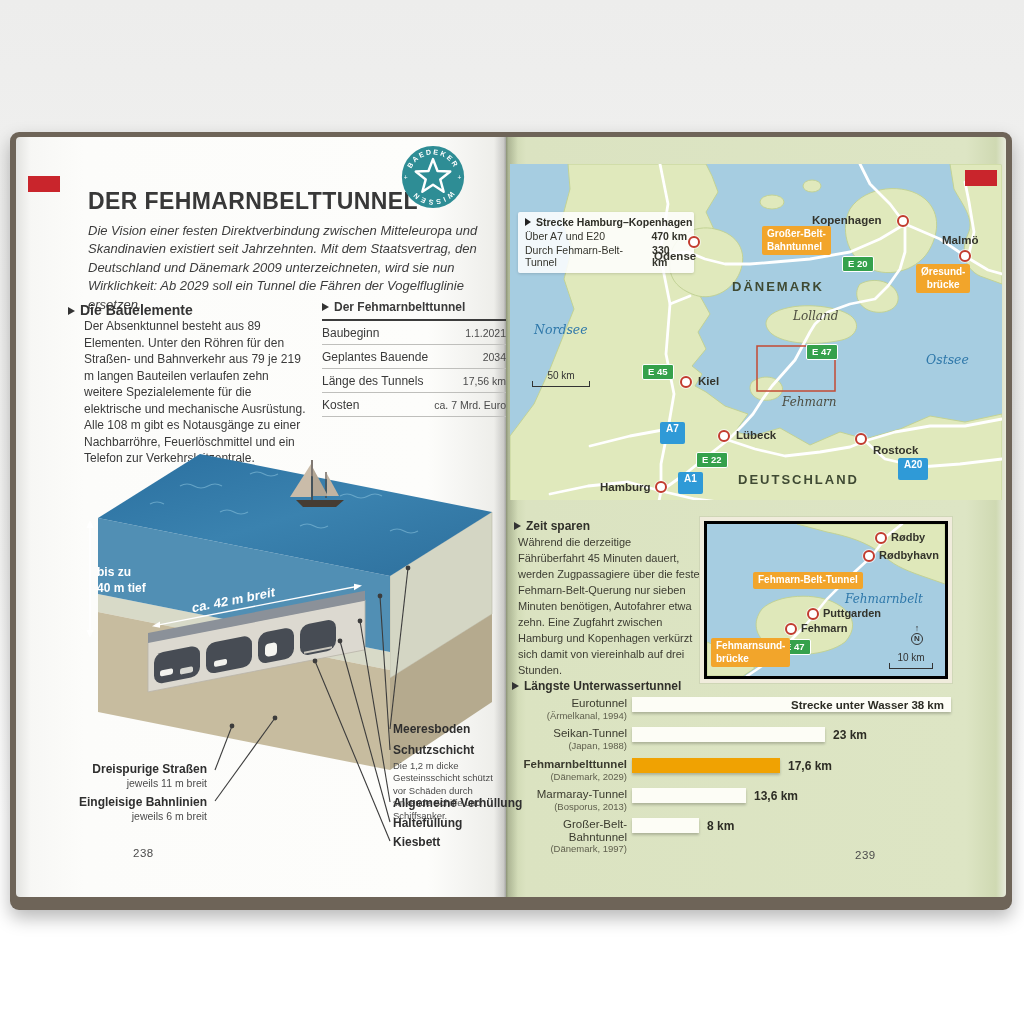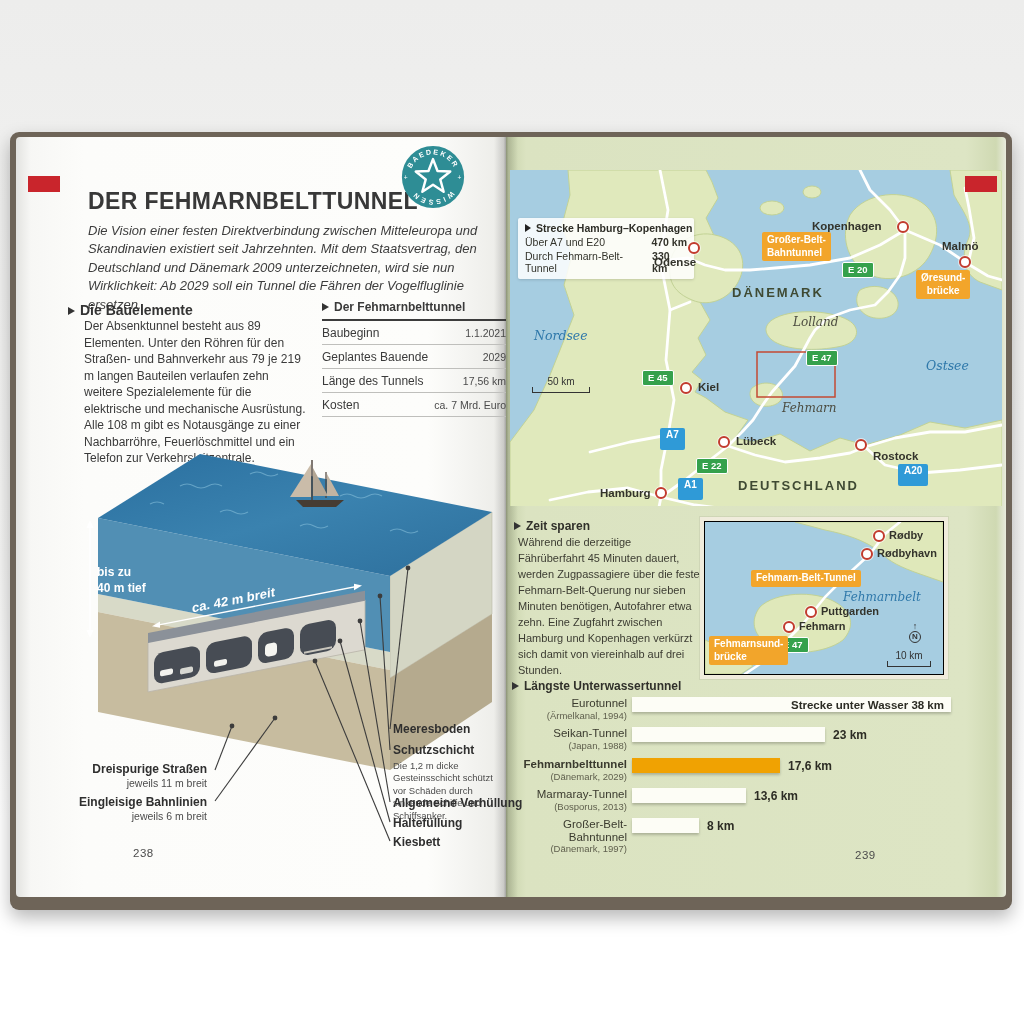--- a/index.html
+++ b/index.html
@@ -33,21 +33,21 @@
   .facts{width:184px;font-size:12px;}
   .facts .fhead{font-weight:bold;padding-bottom:5px;border-bottom:2px solid #3c3c3c;}
   .facts .frow{display:flex;justify-content:space-between;align-items:baseline;
         padding:5px 0 4px 0;border-bottom:1px solid #bfbfbc;}
   .facts .fval{font-size:10.5px;color:#4a4a4a;white-space:nowrap;}
   .dlab-title{font-size:12px;font-weight:bold;color:#2f2f2f;line-height:1.15;}
   .dlab-sub{font-size:10.5px;color:#4c4c4c;line-height:1.2;}
   .dlab-cap{font-size:9.5px;color:#4c4c4c;line-height:1.32;margin-top:2px;}
   .dl-left{text-align:right;width:150px;}
   
-  .map{position:absolute;left:510px;top:170px;width:492px;height:336px;background:#fde047;
+  .map{position:absolute;left:510px;top:164px;width:492px;height:336px;background:#fde047;
        overflow:hidden;border-radius:0 3px 0 0;}
   .map svg{position:absolute;left:0;top:0;}
   .marker{position:absolute;width:8px;height:8px;background:#fff;border:2.2px solid #c23b2e;border-radius:50%;box-shadow:0 0 0 1px rgba(255,255,255,.6);}
   .citylab{position:absolute;font-size:11.5px;font-weight:bold;color:#33332b;white-space:nowrap;}
   .country{position:absolute;font-size:13px;font-weight:bold;letter-spacing:2px;color:#3f4a33;}
   .sealab{position:absolute;font-family:"DejaVu Serif",serif;font-style:italic;font-size:12.5px;color:#2f78aa;}
   .reglab{position:absolute;font-family:"DejaVu Serif",serif;font-style:italic;font-size:12px;color:#4c4c40;}
   .badge-g{position:absolute;background:#35a14c;color:#fff;font-size:9.5px;font-weight:bold;
        padding:1px 5px 2px;border:1px solid #fff;border-radius:2px;white-space:nowrap;}
   .badge-b{position:absolute;background:#2f9ad7;color:#fff;font-size:10px;font-weight:bold;
@@ -59,21 +59,21 @@
   .routebox .rb-head{font-size:10.5px;font-weight:bold;color:#2d2d26;white-space:nowrap;}
   .routebox .rb-head::before{border-left-color:#222;border-left-width:6px;border-top-width:4px;border-bottom-width:4px;}
   .routebox .rb-row{display:flex;justify-content:space-between;font-size:10.5px;color:#33332b;margin-top:2px;}
   .routebox .rb-val{font-weight:bold;}
   .scalebar{position:absolute;font-size:10px;color:#333;text-align:center;}
   .scalebar .line{height:5px;border-left:1px solid #333;border-right:1px solid #333;border-bottom:1.5px solid #333;}
   
   .zeit-head{font-size:12px;font-weight:bold;color:#30302a;}
   .zeit-body{font-size:11px;line-height:1.45;color:#3c3c32;}
   .inset{position:absolute;left:704px;top:521px;width:238px;height:152px;background:#a6cde1;
-       border:1px solid #000000;outline:4px solid #f0ecdc;outline-offset:0px;box-shadow:0 0 0 5px rgba(0,0,0,.06);}
+       border:3px solid #000000;outline:4px solid #f0ecdc;outline-offset:0px;box-shadow:0 0 0 5px rgba(0,0,0,.06);}
   .inset .citylab{font-size:11px;}
   .chart-row{position:absolute;left:515px;width:470px;display:flex;align-items:flex-start;}
   .chart-lab{width:112px;text-align:right;margin-right:5px;flex:none;}
   .chart-name{font-size:11.5px;color:#3a3a2e;line-height:1.1;}
   .chart-name.hl{font-weight:bold;}
   .chart-sub{font-size:9.5px;color:#60604e;line-height:1.2;}
   .bar{height:15px;background:#fdfdf6;box-shadow:0 1.5px 2.5px rgba(0,0,0,.22);flex:none;
        display:flex;align-items:center;justify-content:flex-end;}
   .bar.highlight{background:#f0a202;}
   .bar-inside{font-size:11.5px;font-weight:bold;color:#2c2c24;padding-right:7px;white-space:nowrap;}
@@ -119,21 +119,21 @@
   <div class="abs col-body" style="left:84px;top:318px;width:226px;">Der Absenktunnel besteht aus 89 Elementen. Unter den Röhren für den Straßen- und Bahnverkehr aus 79 je 219 m langen Bauteilen verlaufen zehn weitere Spezialelemente für die elektrische und mechanische Ausrüstung. Alle 108 m gibt es Notausgänge zu einer Nachbarröhre, Feuerlöschmittel und ein Telefon zur Verkehrsleitzentrale.</div>
 
   <div class="abs facts" style="left:322px;top:300px;">
     <div class="fhead tri"><span>Der Fehmarnbelttunnel</span></div>
     <div class="frow">
         <span>Baubeginn</span>
         <span class="fval">1.1.2021</span>
       </div>
     <div class="frow">
         <span>Geplantes Bauende</span>
-        <span class="fval">2029</span>
+        <span class="fval">2034</span>
       </div>
     <div class="frow">
         <span>Länge des Tunnels</span>
         <span class="fval">17,56 km</span>
       </div>
     <div class="frow">
         <span>Kosten</span>
         <span class="fval">ca. 7 Mrd. Euro</span>
       </div>
   </div>

